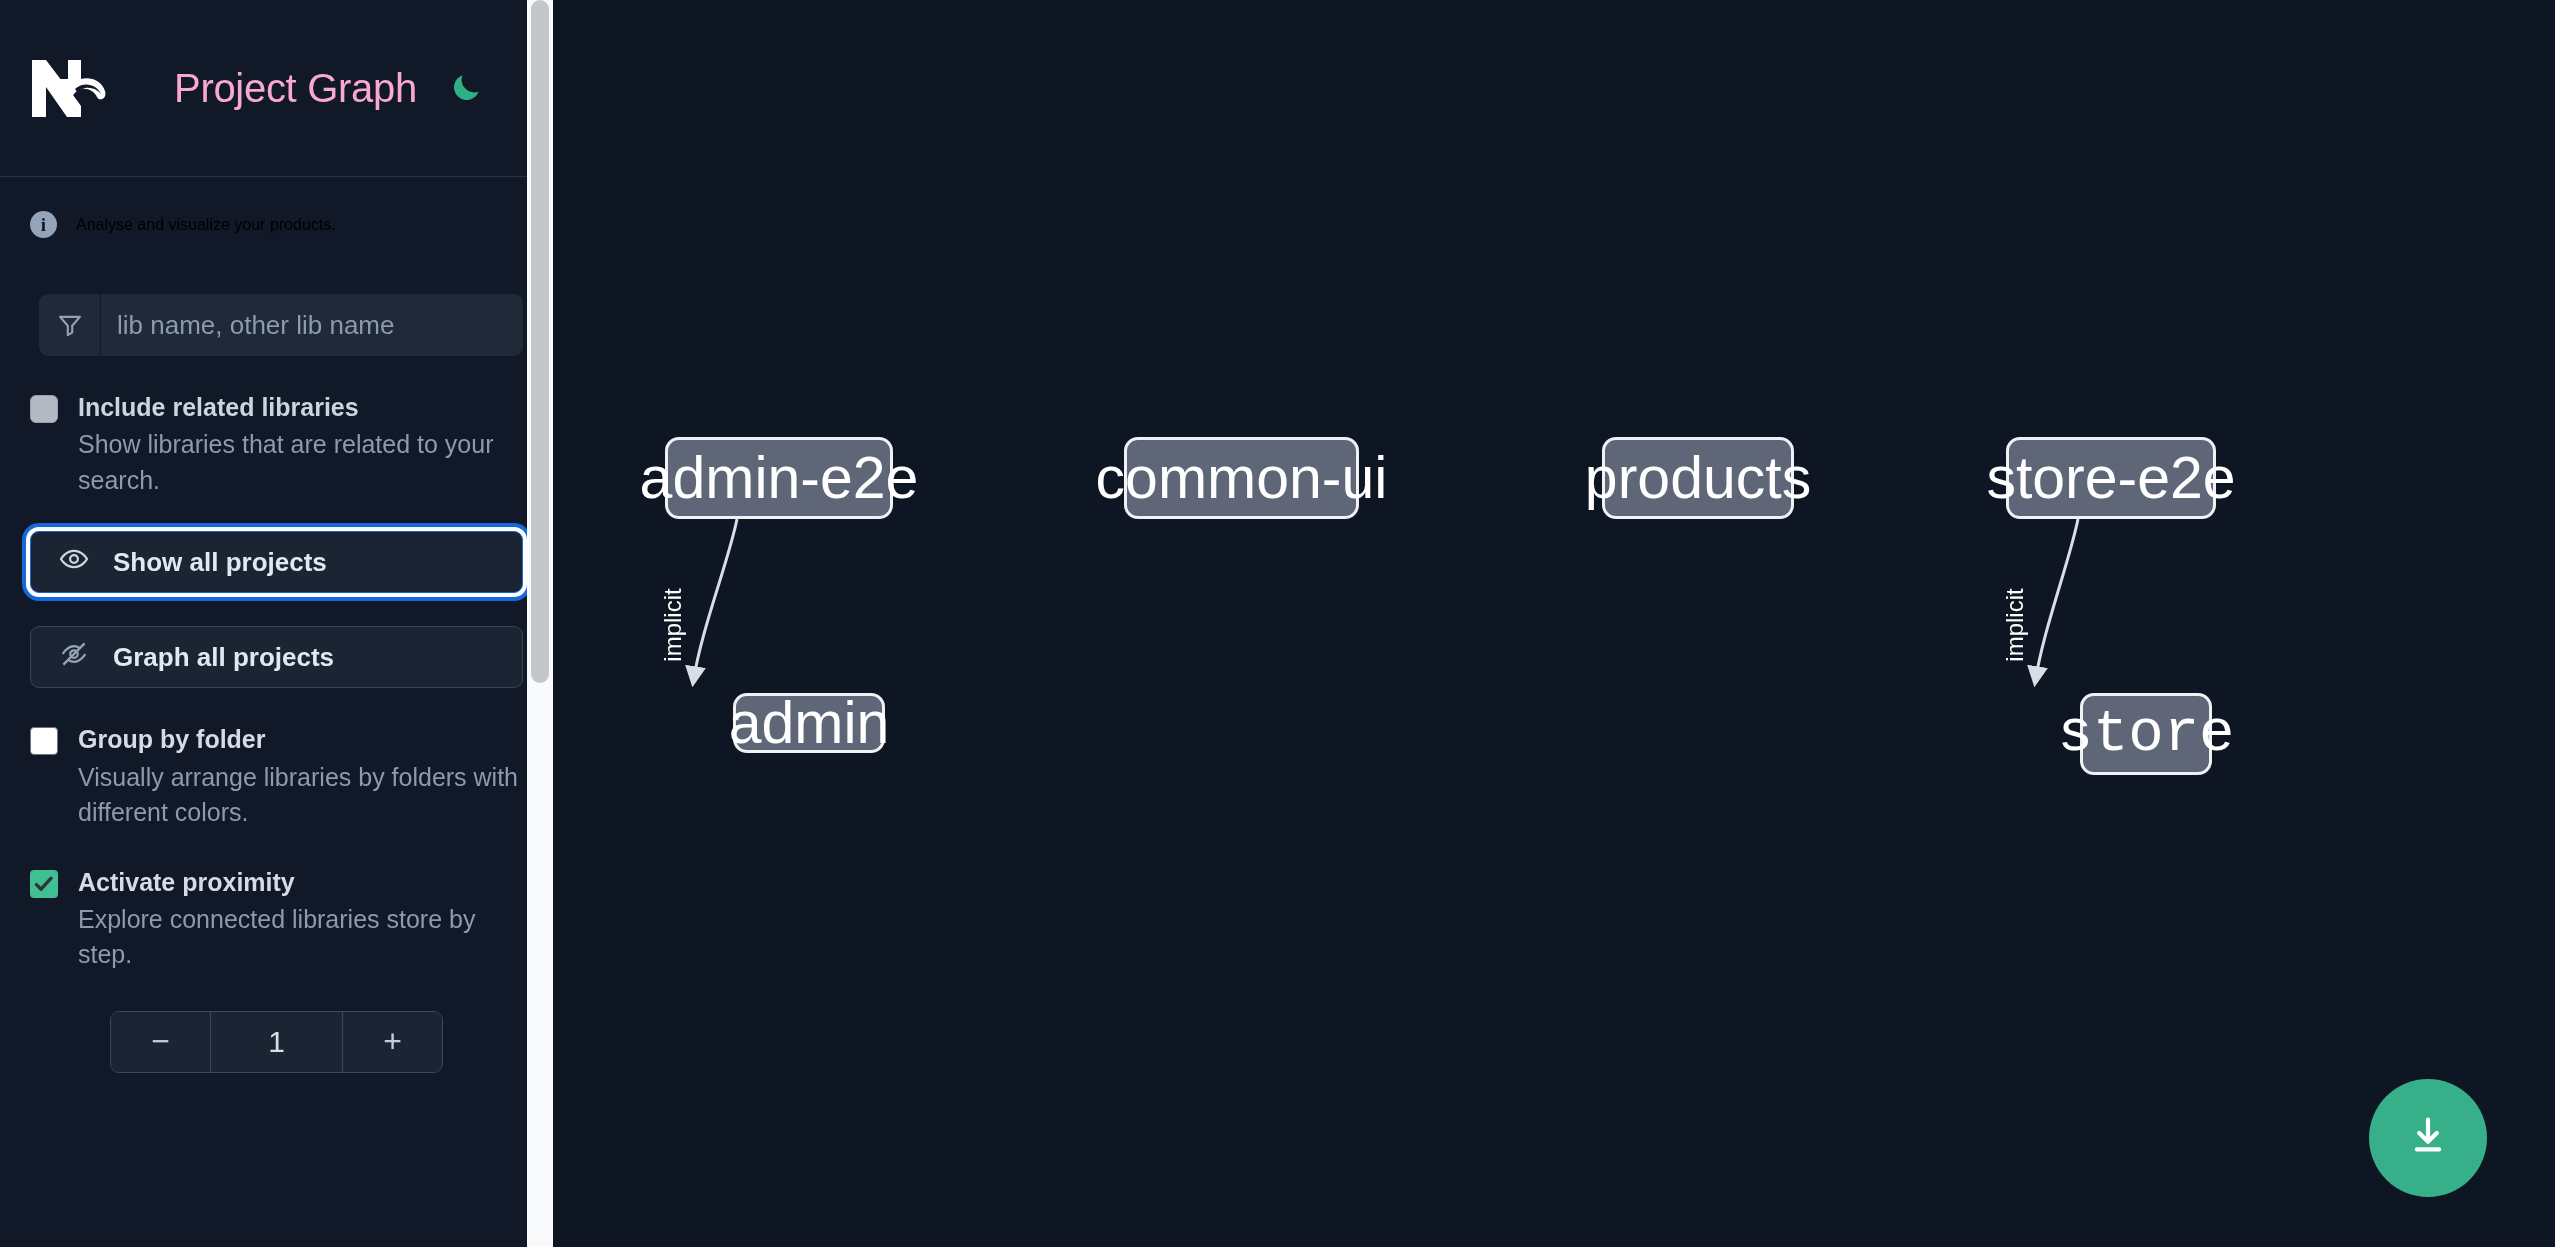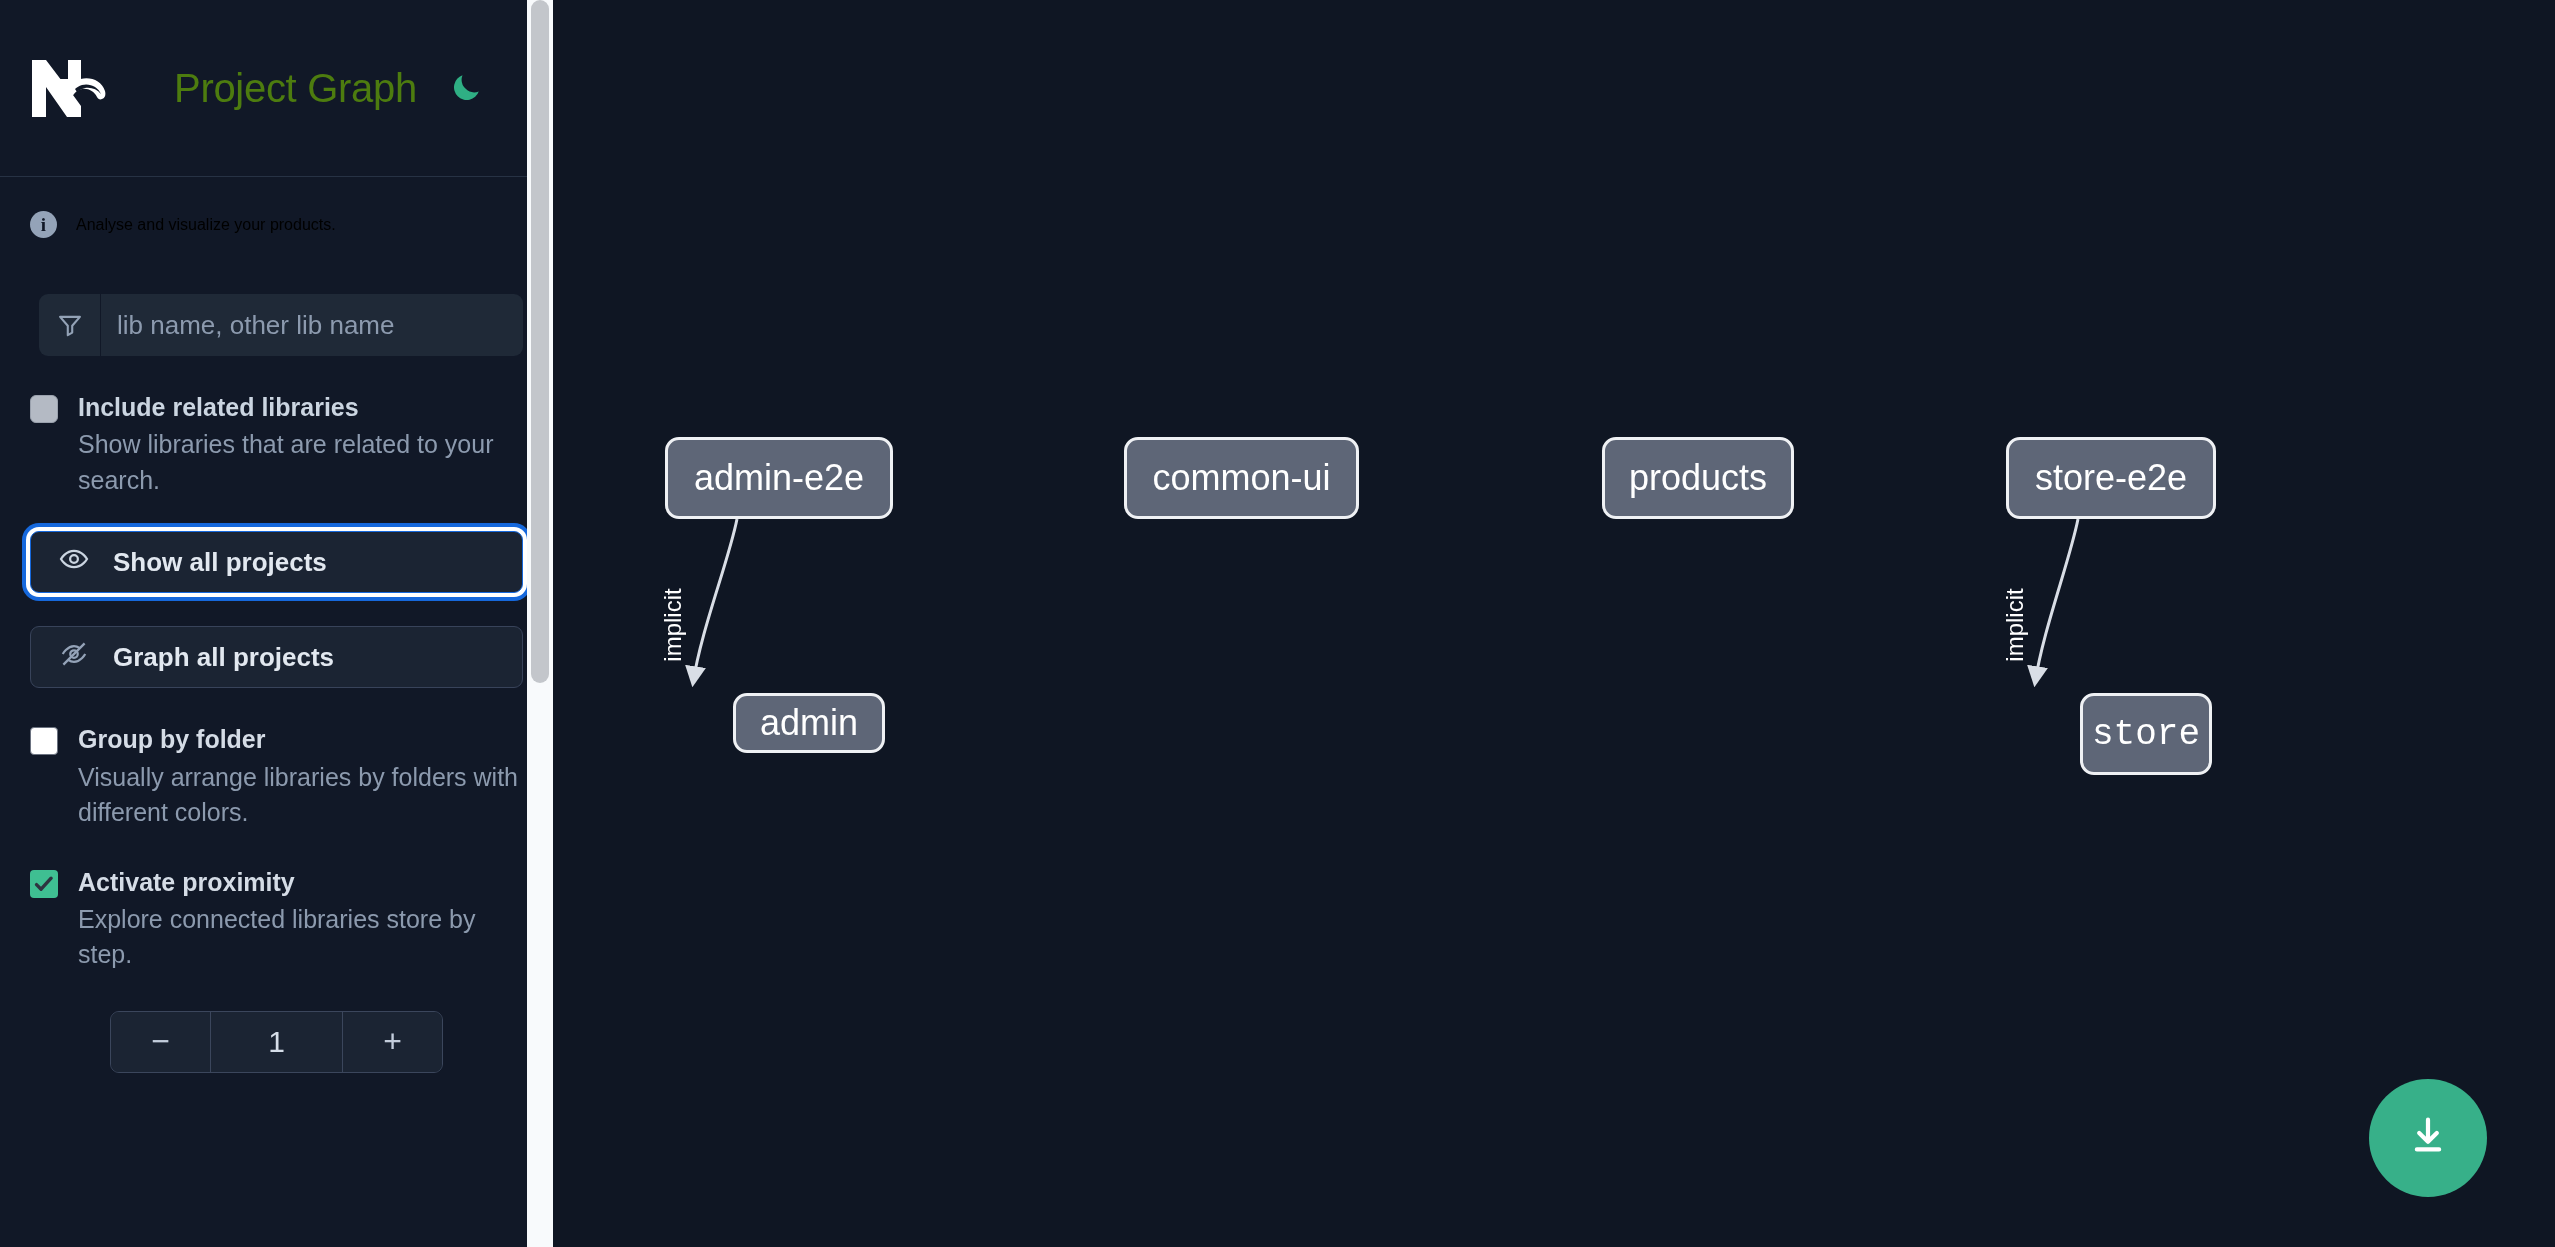--- a/index.html
+++ b/index.html
@@ -24,21 +24,21 @@
   }
 
   .brand {
     display:flex; align-items:center;
     height:176px;
     padding:0 30px;
     gap:0;
   }
   .nx-logo { width:94px; height:62px; flex:0 0 94px; }
   .brand-title {
-    color:#4d7c0f;
+    color:#f9a8d4;
     font-size:40px;
     font-weight:400;
     letter-spacing:-0.3px;
     margin-left:50px;
     white-space:nowrap;
   }
   .moon-btn {
     margin-left:28px;
     width:42px; height:42px;
     display:flex; align-items:center; justify-content:center;
@@ -175,21 +175,21 @@
   }
   .graph-svg { position:absolute; left:0; top:0; width:2002px; height:1247px; }
 
   .node {
     position:absolute;
     background:#5E6677;
     border:3px solid #EFF1F4;
     border-radius:14px;
     display:flex; align-items:center; justify-content:center;
     color:#FFFFFF;
-    font-size:36px;
+    font-size:59px;
     font-family:"Liberation Sans", sans-serif;
     white-space:nowrap;
     cursor:pointer;
   }
 
   .fab {
     position:absolute;
     right:68px; bottom:50px;
     width:118px; height:118px;
     border-radius:50%;

